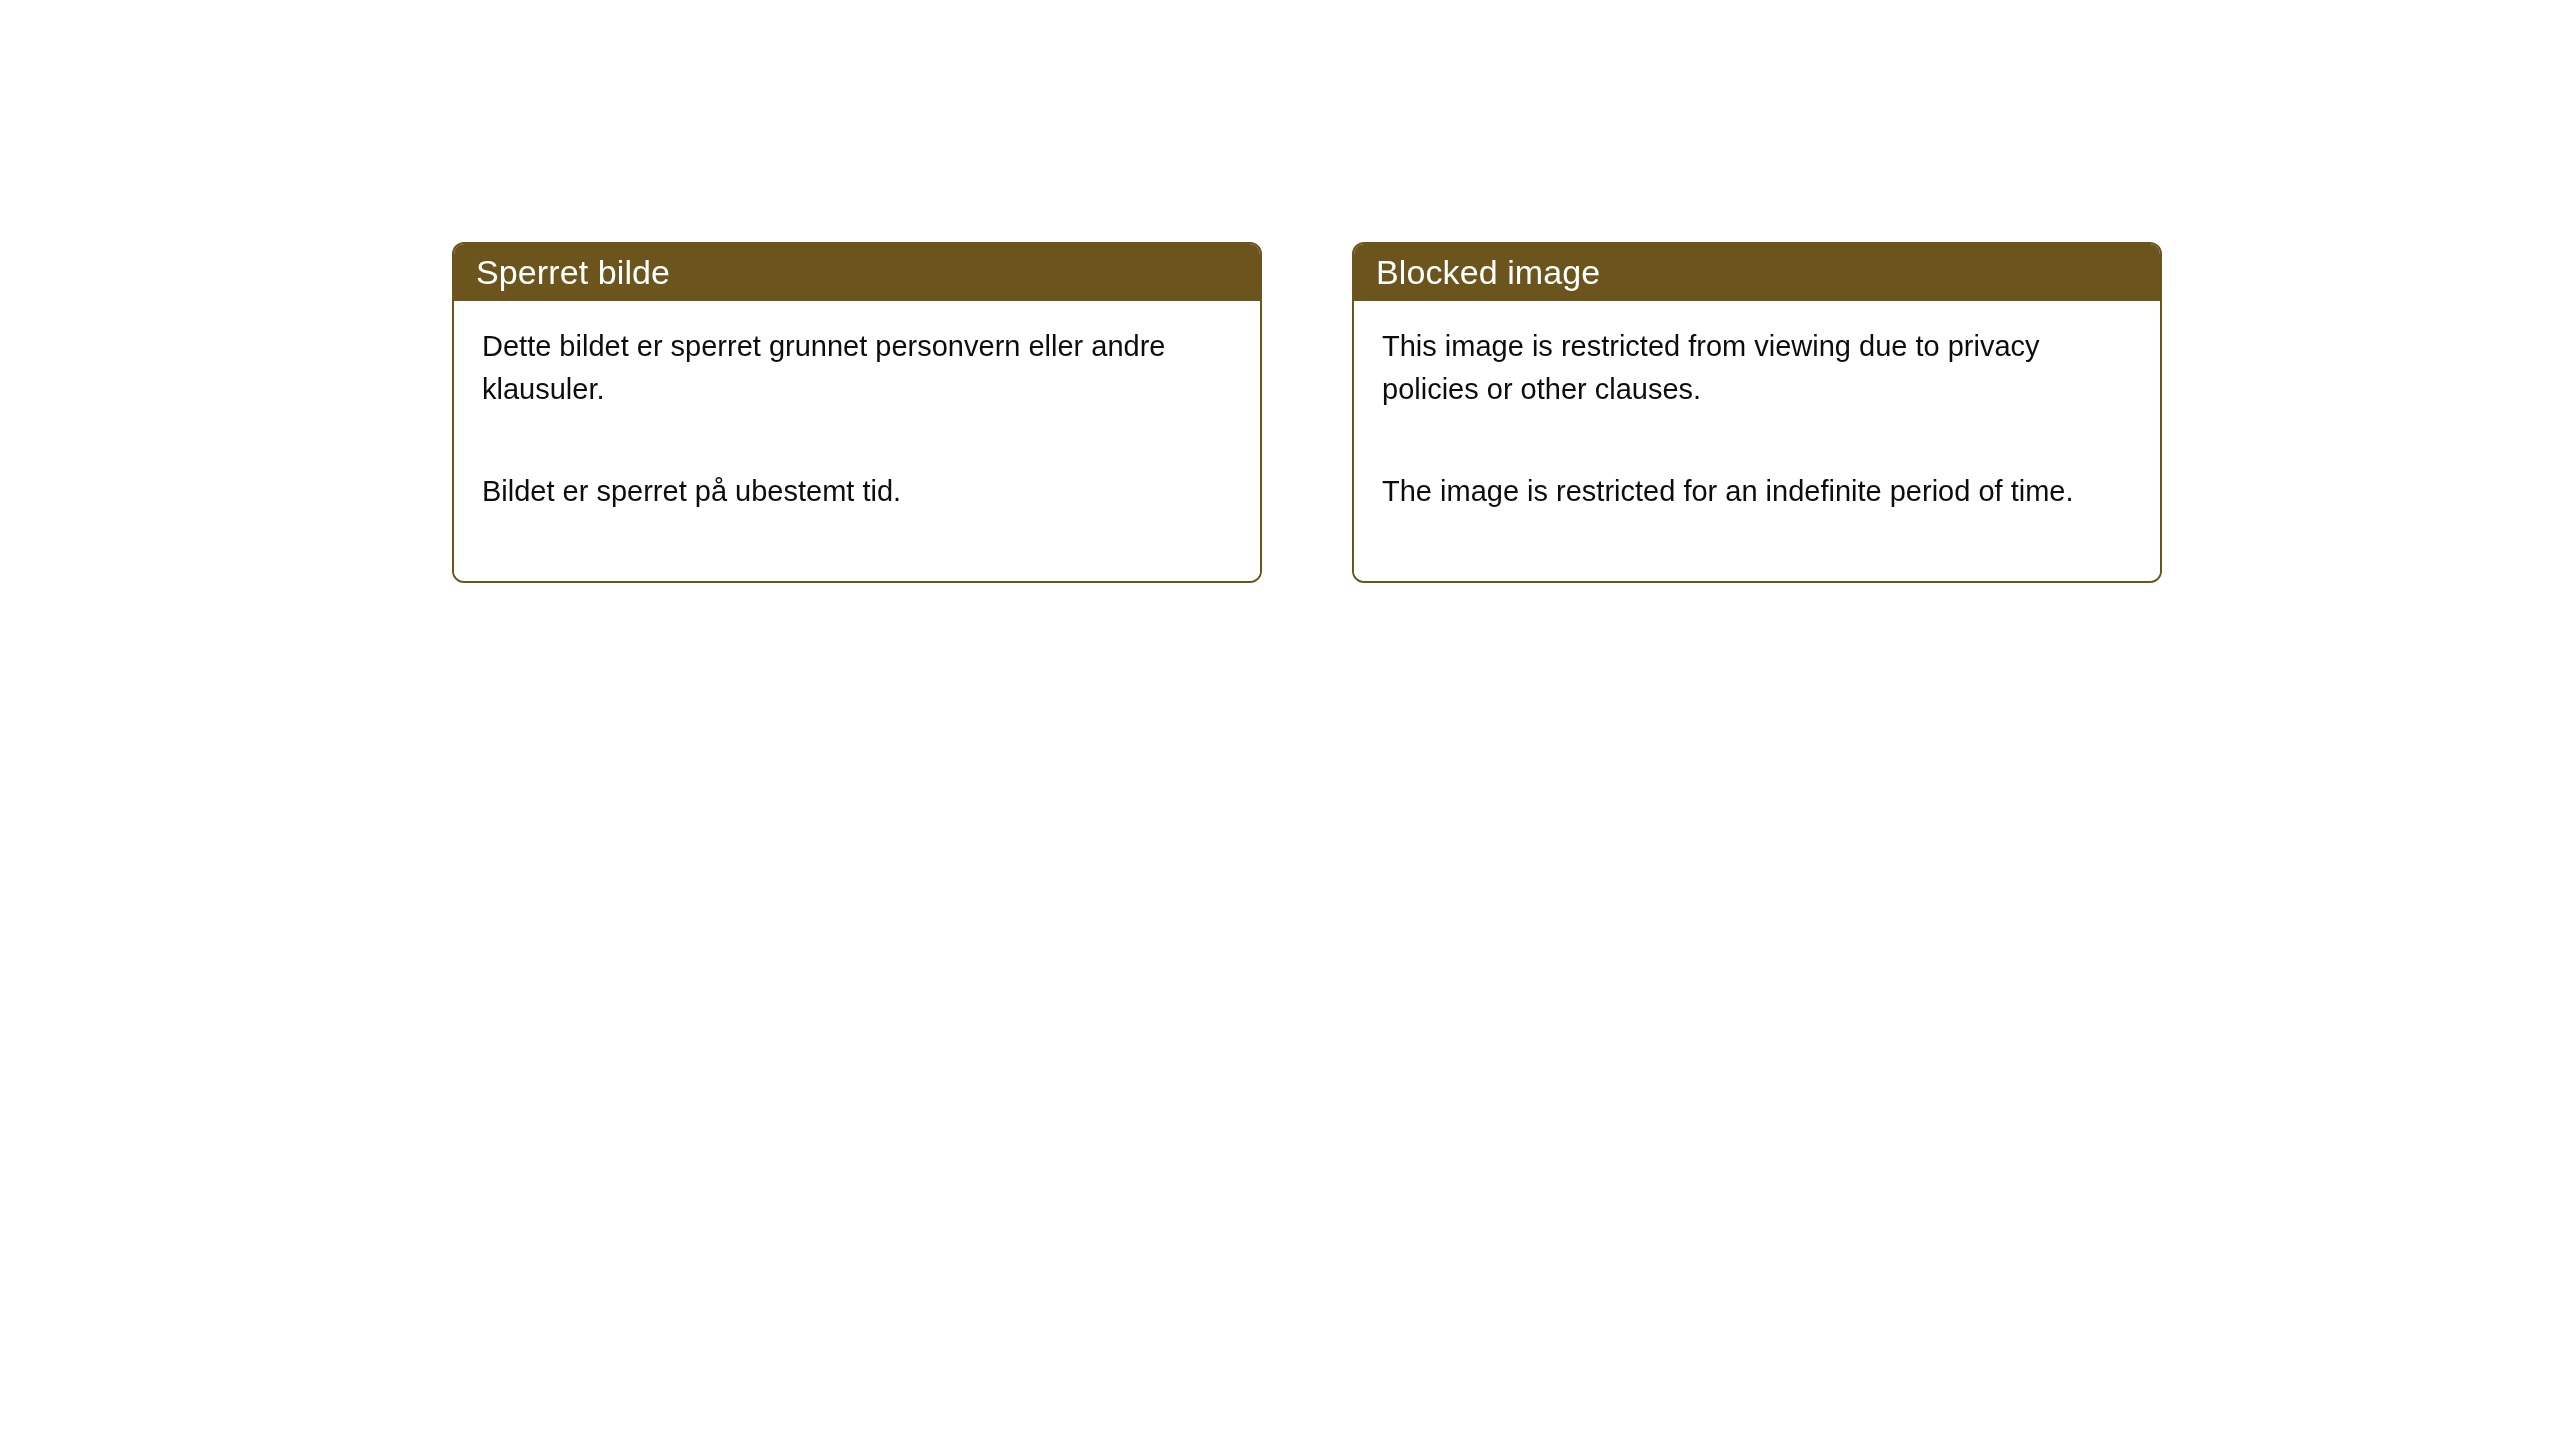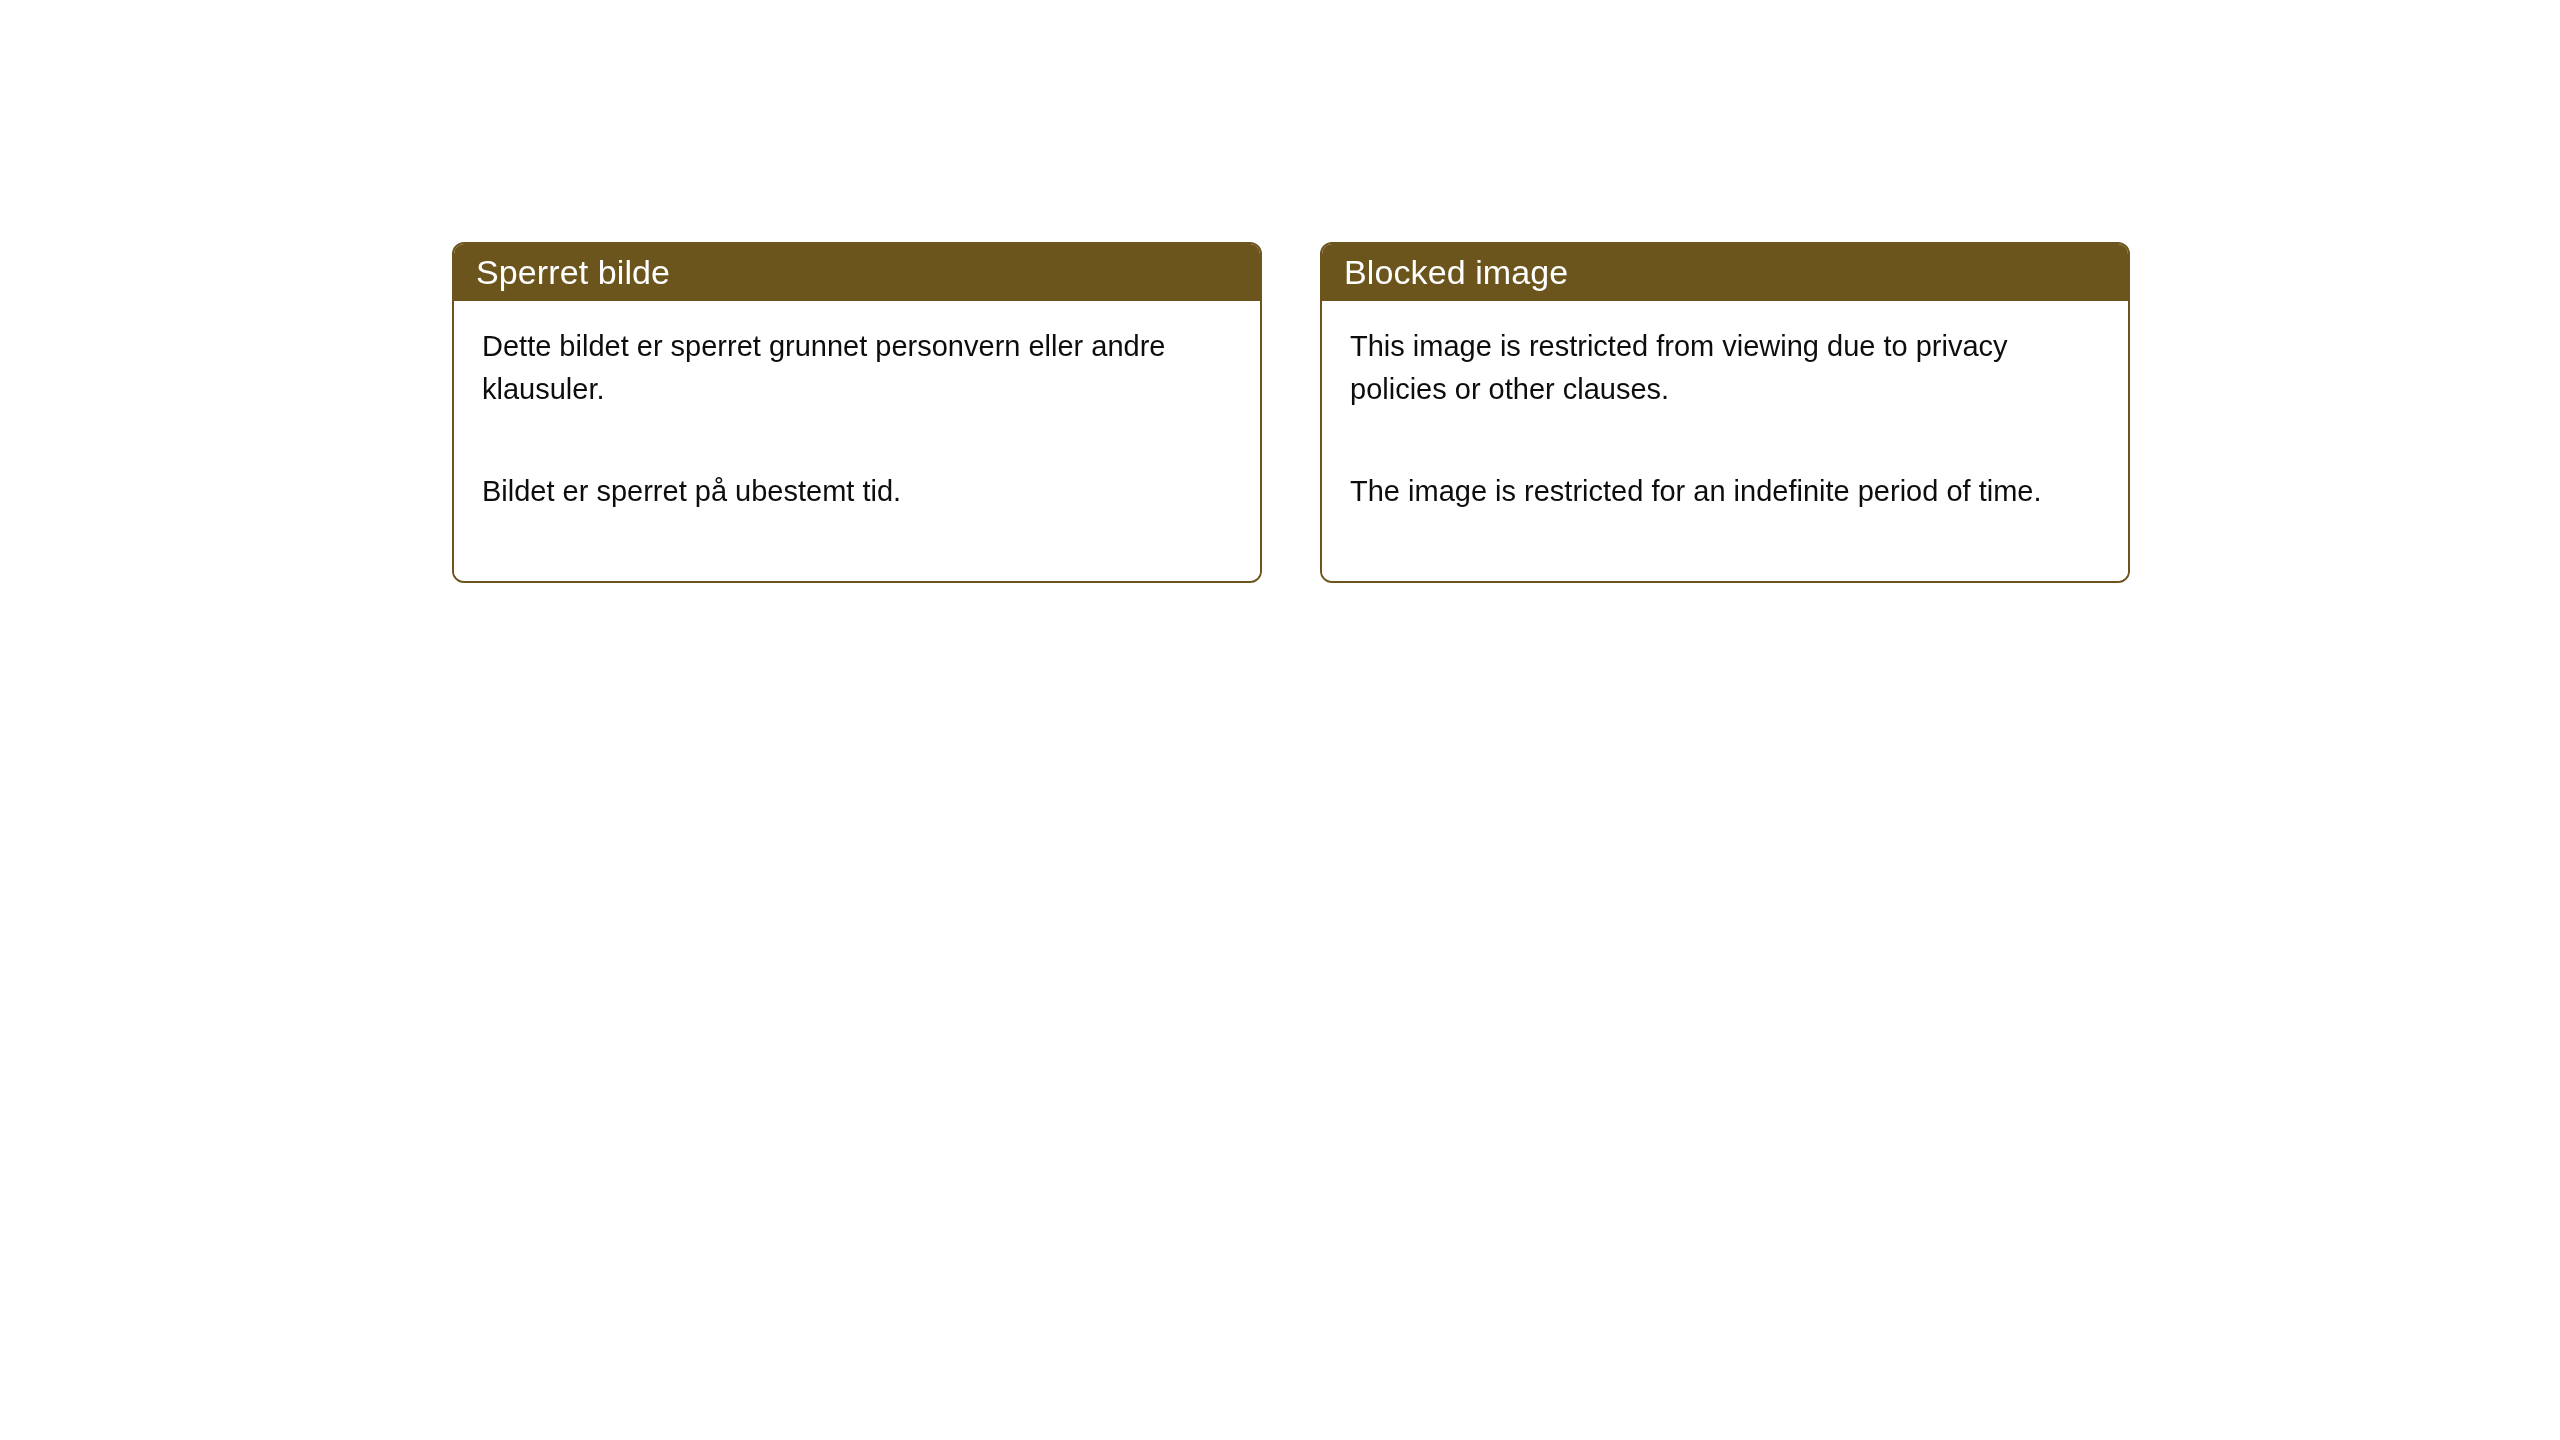--- a/index.html
+++ b/index.html
@@ -16,21 +16,21 @@
     -webkit-font-smoothing: antialiased;
   }
 
   #cards-area {
     position: absolute;
     left: 452px;
     top: 242px;
     display: flex;
     flex-direction: row;
     align-items: flex-end;
-    gap: 58px;
+    gap: 90px;
   }
 
   .notice-card {
     width: 810px;
     box-sizing: border-box;
     border-radius: 12px;
     background: #ffffff;
     border: 2px solid #6b551c;
     overflow: hidden;
     display: flex;

